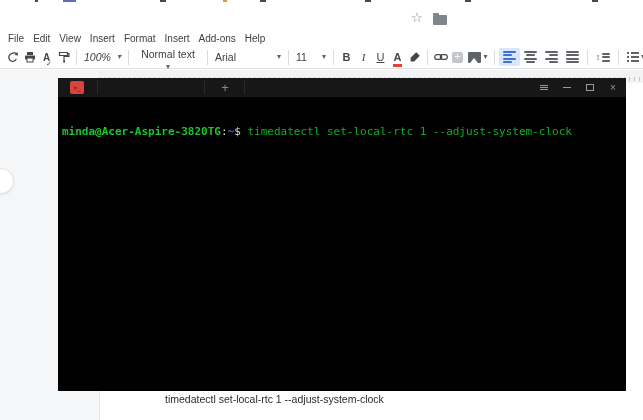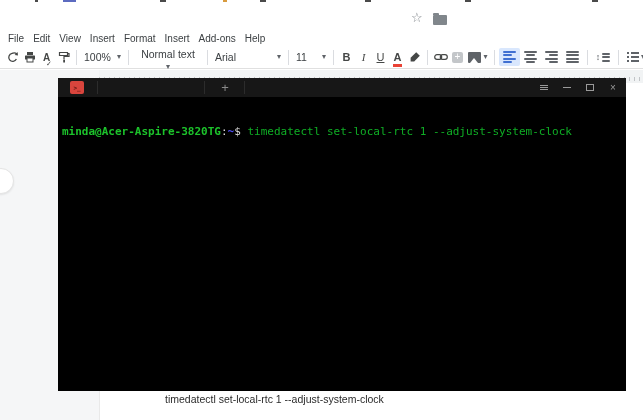--- a/index.html
+++ b/index.html
@@ -134,21 +134,21 @@
   <div class="tbtn">
     <span class="spell">A</span>
   </div>
   <div class="tbtn">
     <svg width="12" height="12" viewBox="0 0 12 12">
         <path d="M1.5 1.5 h8 v3 h-8 z M9.5 2.5 h1.5 v3 h-5 v2.5" fill="none" stroke="#454746" stroke-width="1.2"></path>
         <rect x="5.2" y="8.5" width="1.8" height="3" fill="#454746"></rect>
       </svg>
   </div>
   <div class="tsep"></div>
-  <div class="sel" style="width:37px;">
+  <div class="sel" style="width:37px;font-style:italic;">
     <span>100%</span>
       <span class="caret">▾</span>
   </div>
   <div class="tsep"></div>
   <div class="sel" style="width:64px;flex-direction:column;">
     <span>Normal text</span>
       <span class="caret">▾</span>
   </div>
   <div class="tsep"></div>
   <div class="sel" style="width:66px;gap:8px;">

